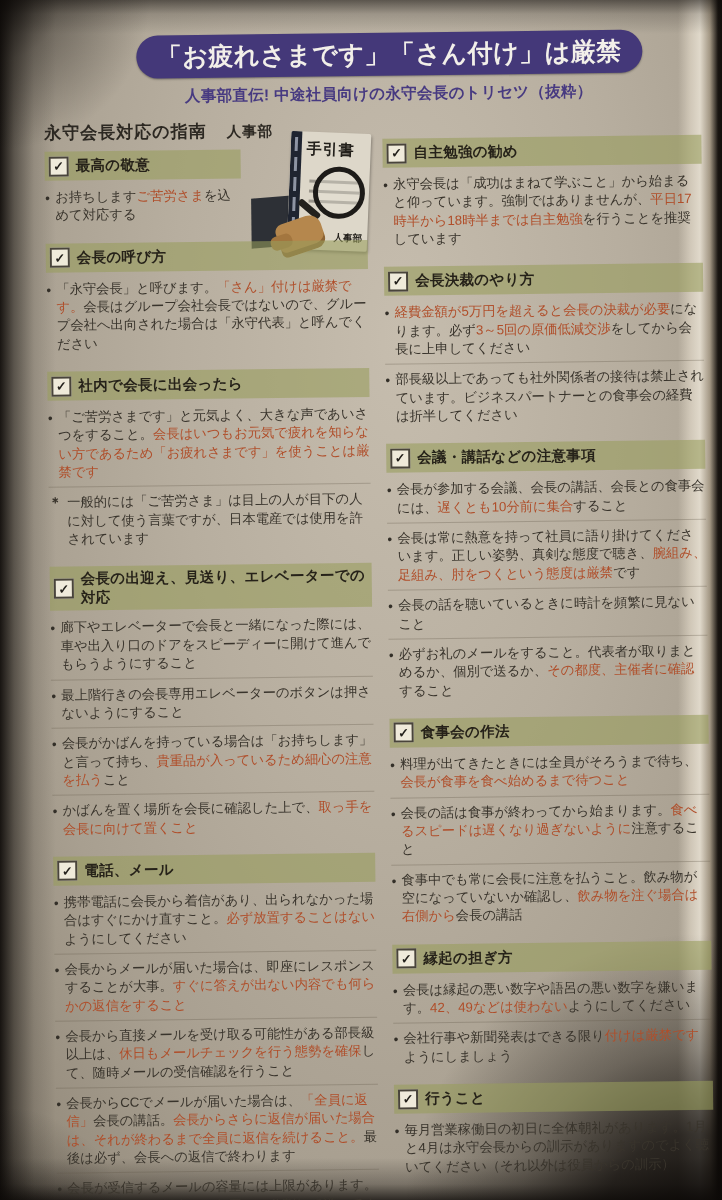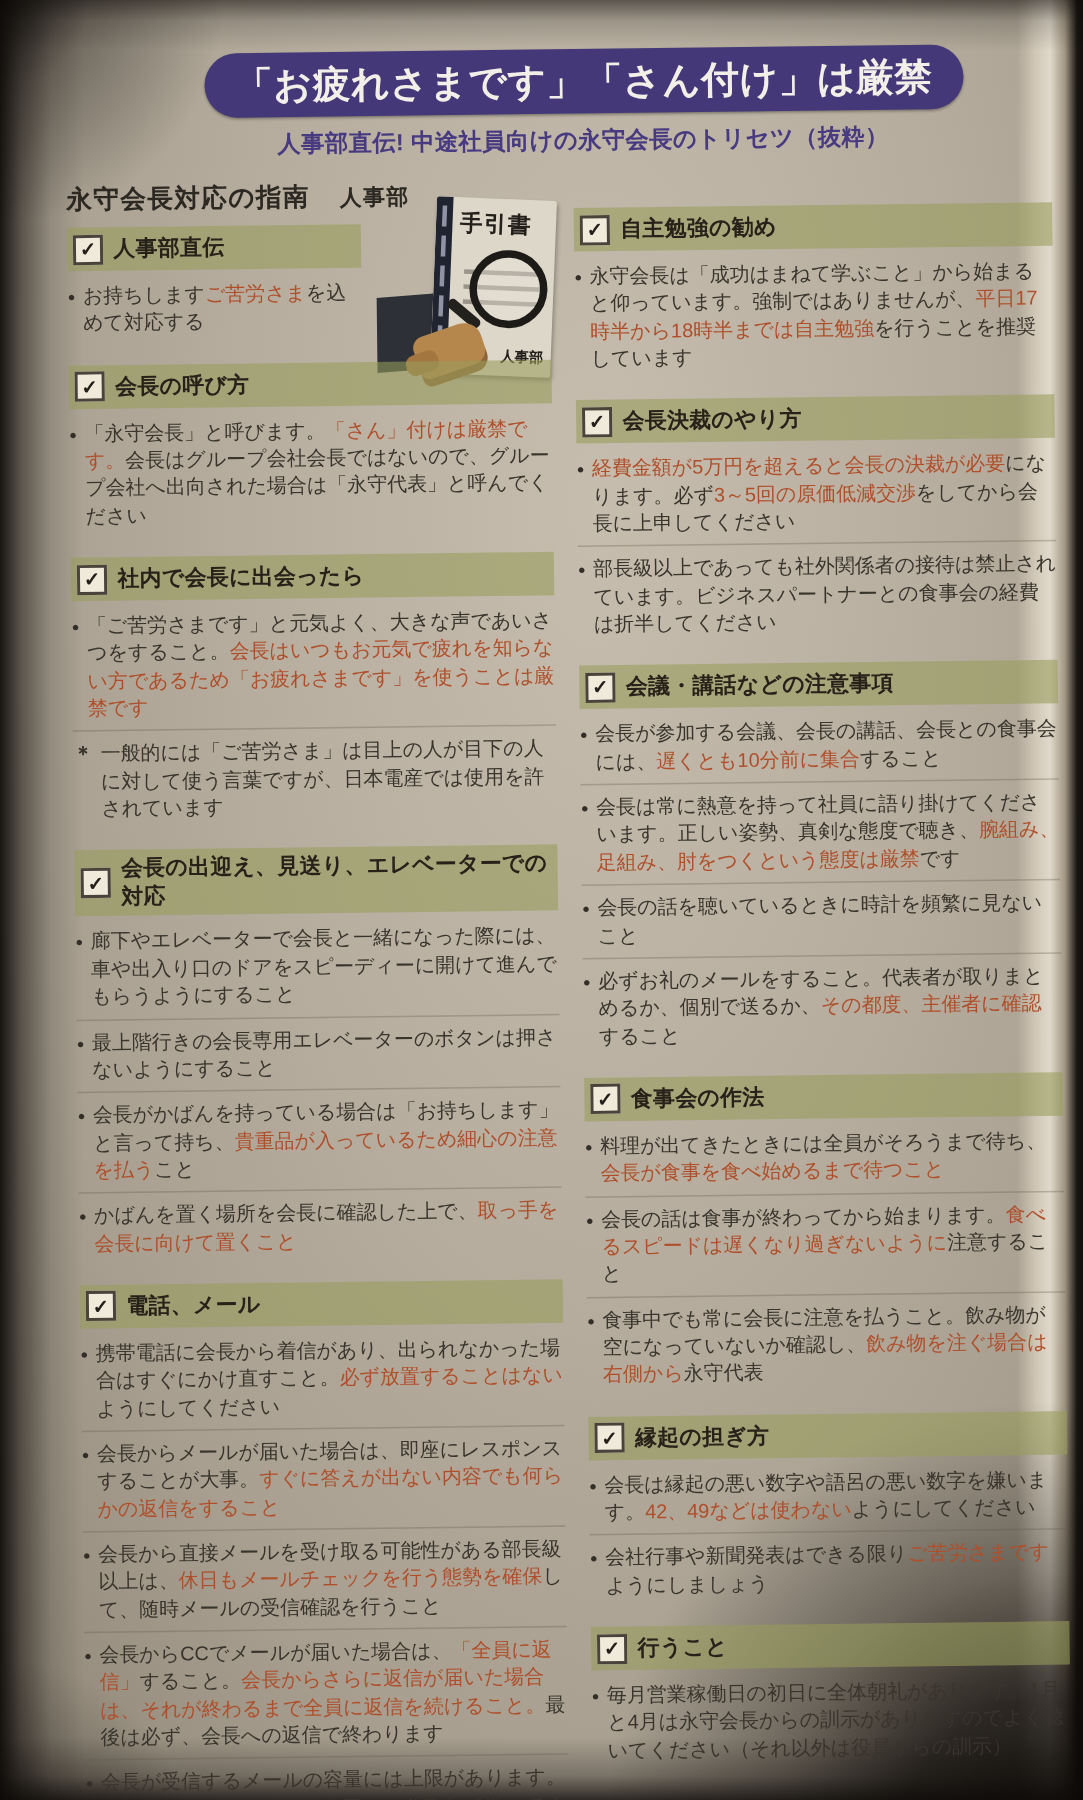--- a/index.html
+++ b/index.html
@@ -114,21 +114,21 @@
           <div class="lens-handle"></div>
           <div class="bk-footer">人事部</div>
         </div>
         <div class="hand"></div>
       </div>
 
       <div id="col-left-sections">
           <div class="sec narrow">
             <div class="sec-header">
               <span class="checkbox">✓</span>
-              <span class="sec-title">人事部直伝</span>
+              <span class="sec-title">最高の敬意</span>
             </div>
             <div class="item">
               <span class="marker-bullet">●</span>
               <span><span>お持ちします</span><span class="red">ご苦労さま</span><span>を込めて対応する</span></span>
             </div>
           </div>
           <div class="sec">
             <div class="sec-header">
               <span class="checkbox">✓</span>
               <span class="sec-title">会長の呼び方</span>
@@ -186,21 +186,21 @@
             <div class="item">
               <span class="marker-bullet">●</span>
               <span><span>会長からメールが届いた場合は、即座にレスポンスすることが大事。</span><span class="red">すぐに答えが出ない内容でも何らかの返信をすること</span></span>
             </div>
             <div class="item">
               <span class="marker-bullet">●</span>
               <span><span>会長から直接メールを受け取る可能性がある部長級以上は、</span><span class="red">休日もメールチェックを行う態勢を確保</span><span>して、随時メールの受信確認を行うこと</span></span>
             </div>
             <div class="item">
               <span class="marker-bullet">●</span>
-              <span><span>会長からCCでメールが届いた場合は、</span><span class="red">「全員に返信」</span><span>すること。</span><span class="red">会長からさらに返信が届いた場合は、それが終わるまで全員に返信を続けること。</span><span>最後は必ず、会長への返信で終わります</span></span>
+              <span><span>会長からCCでメールが届いた場合は、</span><span class="red">「全員に返信」</span><span>会長の講話。</span><span class="red">会長からさらに返信が届いた場合は、それが終わるまで全員に返信を続けること。</span><span>最後は必ず、会長への返信で終わります</span></span>
             </div>
             <div class="item">
               <span class="marker-bullet">●</span>
               <span><span>会長が受信するメールの容量には上限があります。一度に送れない場合は、何回かに分割して送ってください</span></span>
             </div>
           </div>
         </div>
     </div>
 
     <div class="col-right">
@@ -259,35 +259,35 @@
             <div class="item">
               <span class="marker-bullet">●</span>
               <span><span>料理が出てきたときには全員がそろうまで待ち、</span><span class="red">会長が食事を食べ始めるまで待つこと</span></span>
             </div>
             <div class="item">
               <span class="marker-bullet">●</span>
               <span><span>会長の話は食事が終わってから始まります。</span><span class="red">食べるスピードは遅くなり過ぎないように</span><span>注意すること</span></span>
             </div>
             <div class="item">
               <span class="marker-bullet">●</span>
-              <span><span>食事中でも常に会長に注意を払うこと。飲み物が空になっていないか確認し、</span><span class="red">飲み物を注ぐ場合は右側から</span><span>永守代表</span></span>
+              <span><span>食事中でも常に会長に注意を払うこと。飲み物が空になっていないか確認し、</span><span class="red">飲み物を注ぐ場合は右側から</span><span>会長の講話</span></span>
             </div>
           </div>
           <div class="sec">
             <div class="sec-header">
               <span class="checkbox">✓</span>
               <span class="sec-title">縁起の担ぎ方</span>
             </div>
             <div class="item">
               <span class="marker-bullet">●</span>
               <span><span>会長は縁起の悪い数字や語呂の悪い数字を嫌います。</span><span class="red">42、49などは使わない</span><span>ようにしてください</span></span>
             </div>
             <div class="item">
               <span class="marker-bullet">●</span>
-              <span><span>会社行事や新聞発表はできる限り</span><span class="red">ご苦労さまです</span><span>ようにしましょう</span></span>
+              <span><span>会社行事や新聞発表はできる限り</span><span class="red">付けは厳禁です</span><span>ようにしましょう</span></span>
             </div>
           </div>
           <div class="sec">
             <div class="sec-header">
               <span class="checkbox">✓</span>
               <span class="sec-title">行うこと</span>
             </div>
             <div class="item">
               <span class="marker-bullet">●</span>
               <span><span>毎月営業稼働日の初日に全体朝礼があります。1月と4月は永守会長からの訓示がありますのでよく聴いてください（それ以外は役員からの訓示）</span></span>

